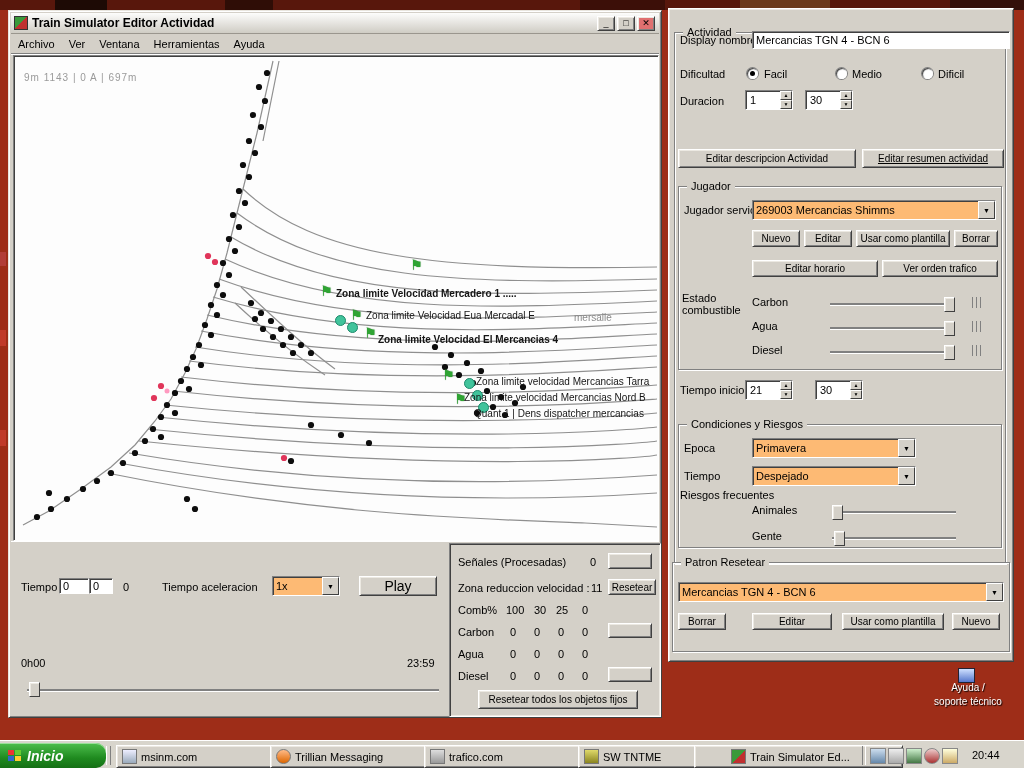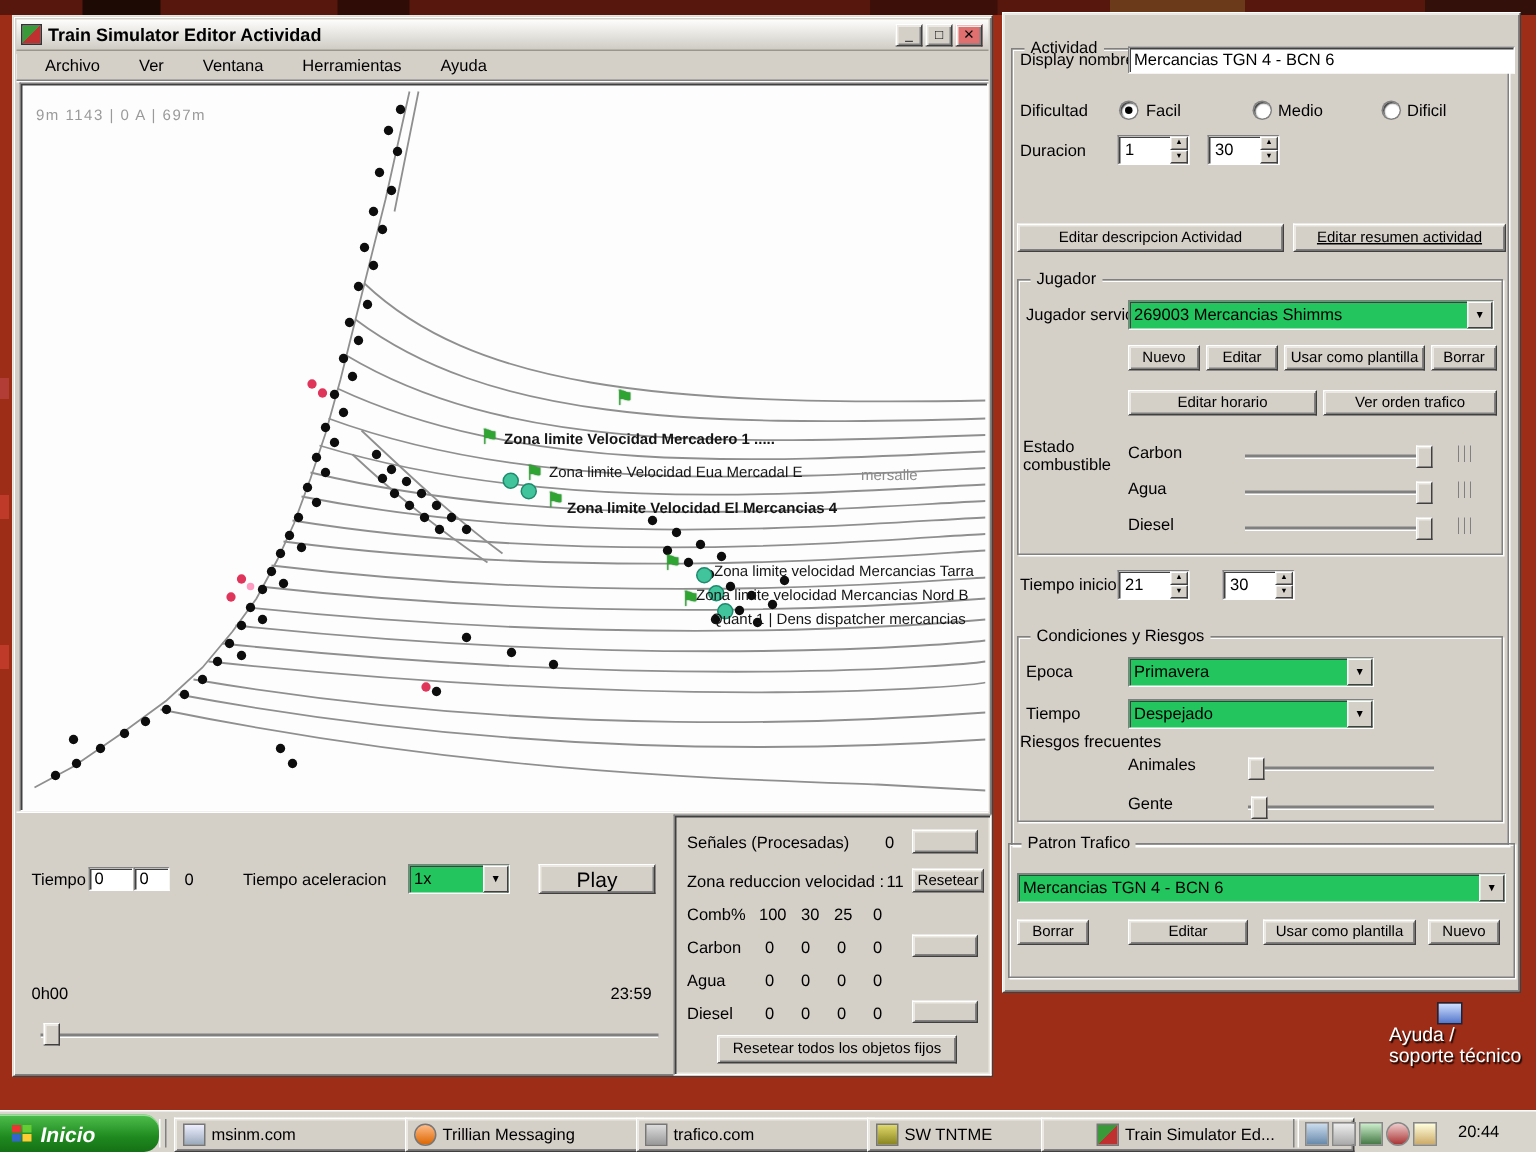--- a/index.html
+++ b/index.html
@@ -16,21 +16,21 @@
   .btn{background:#d4d0c8;border:1px solid;border-color:#ffffff #404040 #404040 #ffffff;
     box-shadow:inset 1px 1px 0 #ece9e2, inset -1px -1px 0 #808080;
     font-family:inherit;font-size:14px;text-align:center;padding:0;cursor:default;
     display:flex;align-items:center;justify-content:center;white-space:nowrap;overflow:hidden;}
   .group{position:absolute;border:1px solid #808080;box-shadow:1px 1px 0 #fff, inset 1px 1px 0 #fff;}
   .grouplbl{position:absolute;top:-7px;left:8px;background:#d4d0c8;padding:0 4px;white-space:nowrap;}
   .lbl{position:absolute;white-space:nowrap;}
   .field{position:absolute;background:#fff;border:1px solid;border-color:#808080 #fff #fff #808080;
     box-shadow:inset 1px 1px 0 #404040;display:flex;align-items:center;padding:0 3px;white-space:nowrap;overflow:hidden;}
   
-  .dd{position:absolute;background:#22c55e;border:1px solid;border-color:#808080 #fff #fff #808080;
+  .dd{position:absolute;background:#fdba74;border:1px solid;border-color:#808080 #fff #fff #808080;
     box-shadow:inset 1px 1px 0 #404040;display:flex;align-items:center;}
   .dd .val{flex:1;padding:0 3px;white-space:nowrap;overflow:hidden;}
   .ddbtn{width:15px;align-self:stretch;display:flex;align-items:center;justify-content:center;
     background:#d4d0c8;border:1px solid;border-color:#fff #404040 #404040 #fff;font-size:7px;}
   
   .spin{position:absolute;background:#fff;border:1px solid;border-color:#808080 #fff #fff #808080;
     box-shadow:inset 1px 1px 0 #404040;display:flex;}
   .spin .val{flex:1;display:flex;align-items:center;padding-left:4px;}
   .spincol{width:12px;display:flex;flex-direction:column;}
   .spincol span{flex:1;background:#d4d0c8;border:1px solid;border-color:#fff #404040 #404040 #fff;
@@ -48,39 +48,39 @@
   
   #mainwin{position:absolute;left:8px;top:10px;width:652px;height:706px;background:#d4d0c8;
     border:1px solid;border-color:#e8e5de #404040 #404040 #e8e5de;box-shadow:inset 1px 1px 0 #fff, inset -1px -1px 0 #808080;}
   #titlebar{position:absolute;left:2px;top:2px;right:2px;height:20px;
     background:linear-gradient(#fdfdfc,#cfccc4);display:flex;align-items:center;border-bottom:1px solid #9a968e;}
   #titlebar .ttl{font-weight:bold;font-size:12px;margin-left:4px;}
   .capbtn{width:18px;height:15px;margin-left:2px;font-size:9px;line-height:13px;}
   .capbtn.close{background:#e07070;}
   #menubar{position:absolute;left:2px;top:24px;right:2px;height:18px;display:flex;align-items:center;
     border-bottom:1px solid #808080;box-shadow:0 1px 0 #fff;}
-  #menubar span{padding:2px 7px;margin-left:12px;}
+  #menubar span{padding:2px 7px;}
   
   #map{position:absolute;left:4px;top:44px;width:644px;height:484px;background:#fdfdfd;
     border:1px solid;border-color:#808080 #fff #fff #808080;box-shadow:inset 1px 1px 0 #404040;}
   .maplabel{position:absolute;font-size:10px;color:#151515;white-space:nowrap;}
   .flag{position:absolute;font-size:14px;color:#2fa433;text-shadow:0 0 1px #1c6e22;line-height:10px;}
   .teal{position:absolute;width:9px;height:9px;border-radius:50%;background:#41c39b;border:1px solid #1c8a6b;}
   
   #botpanel{position:absolute;left:2px;top:530px;width:648px;height:174px;background:#d4d0c8;border-top:1px solid #fff;}
   
   #taskbar{position:absolute;left:0;top:740px;width:1024px;height:28px;background:#d8d5cc;border-top:1px solid #fff;}
   .taskbtn{position:absolute;top:4px;height:21px;display:flex;align-items:center;gap:4px;padding:0 5px;
     font-size:11px;white-space:nowrap;overflow:hidden;}
   .tbicon{width:13px;height:13px;flex:0 0 13px;border:1px solid #777;}
   #startbtn{position:absolute;left:0;top:2px;width:98px;height:25px;border-radius:0 10px 10px 0;
     background:linear-gradient(#4ebf4e,#1f8a1f 60%,#157015);display:flex;align-items:center;gap:5px;
     color:#fff;font-weight:bold;font-style:italic;font-size:14px;padding-left:8px;box-shadow:inset 0 1px 0 #9ae09a;}
   .trayicon{position:absolute;top:7px;width:14px;height:14px;border:1px solid #888;}
-  .deskicon-label{position:absolute;color:#fff;font-size:13px;text-shadow:1px 1px 1px #000;text-align:left;white-space:nowrap;}
+  .deskicon-label{position:absolute;color:#fff;font-size:10px;text-shadow:1px 1px 1px #000;text-align:center;white-space:nowrap;}
 </style>
 </head>
 <body>
 
 <div id="desktop">
   <div id="topband">
     <div class="bandseg" style="left:55px;width:52px;background:#1d0a05;"></div>
     <div class="bandseg" style="left:225px;width:48px;background:#2f0d06;"></div>
     <div class="bandseg" style="left:580px;width:85px;background:#3c0f08;"></div>
     <div class="bandseg" style="left:740px;width:90px;background:#6b3a1a;"></div>
@@ -410,21 +410,21 @@
 </div>
 <span class="lbl" style="left:680px;top:489px;">Riesgos frecuentes</span>
 <span class="lbl" style="left:752px;top:504px;">Animales</span>
 <div class="slidertrack" style="left:832px;top:511px;width:124px;"></div>
 <div class="sliderthumb" style="left:832px;top:505px;"></div>
 <span class="lbl" style="left:752px;top:530px;">Gente</span>
 <div class="slidertrack" style="left:832px;top:537px;width:124px;"></div>
 <div class="sliderthumb" style="left:834px;top:531px;"></div>
 
 <div class="group" style="left:672px;top:562px;width:336px;height:88px;">
-  <span class="grouplbl">Patron Trafico</span>
+  <span class="grouplbl">Patron Resetear</span>
 </div>
 <div class="dd" style="left:678px;top:582px;width:324px;height:18px;">
   <span class="val">Mercancias TGN 4 - BCN 6</span>
   <span class="ddbtn">▼</span>
 </div>
 <button class="btn" style="position:absolute;left:678px;top:613px;width:48px;height:17px;font-size:10px;">Borrar</button>
 <button class="btn" style="position:absolute;left:752px;top:613px;width:80px;height:17px;font-size:10px;">Editar</button>
 <button class="btn" style="position:absolute;left:842px;top:613px;width:102px;height:17px;font-size:10px;">Usar como plantilla</button>
 <button class="btn" style="position:absolute;left:952px;top:613px;width:48px;height:17px;font-size:10px;">Nuevo</button>
 

